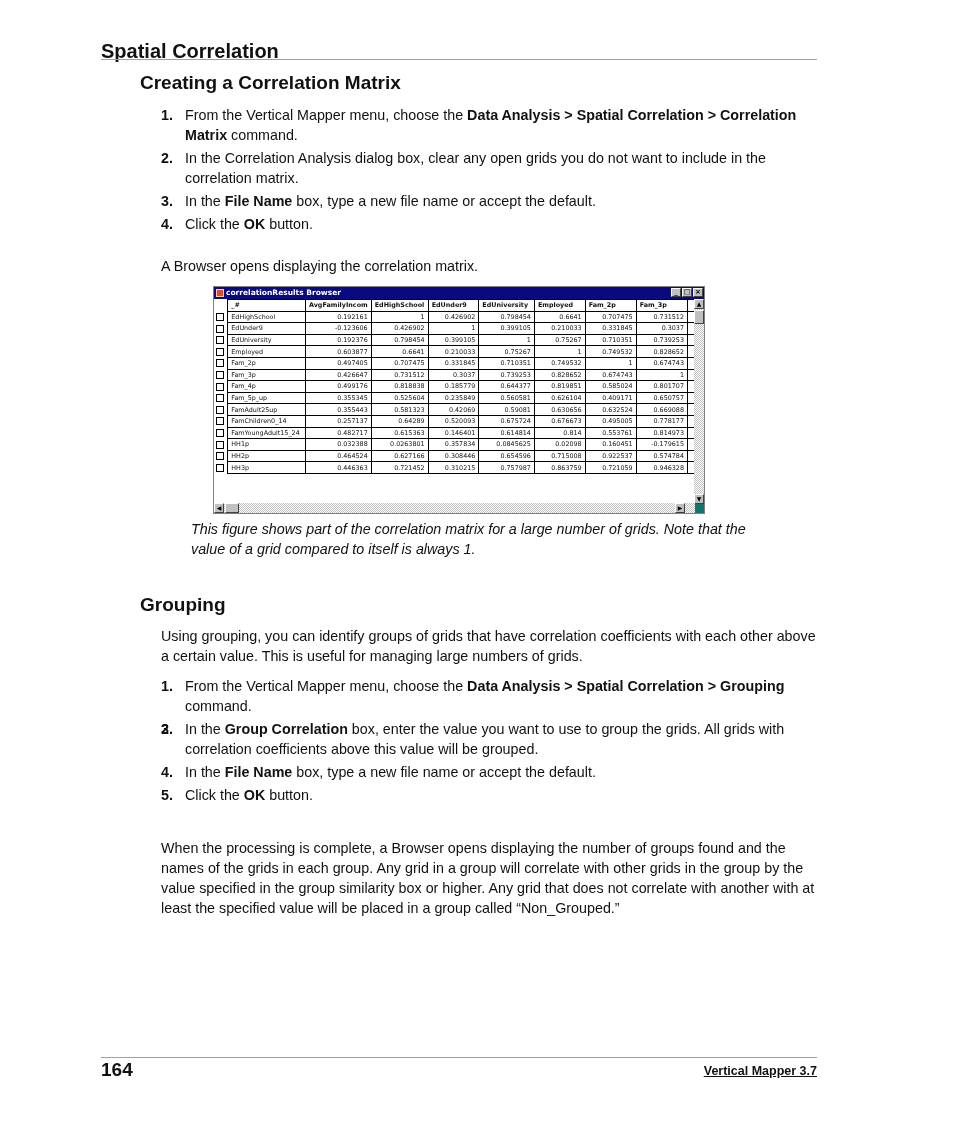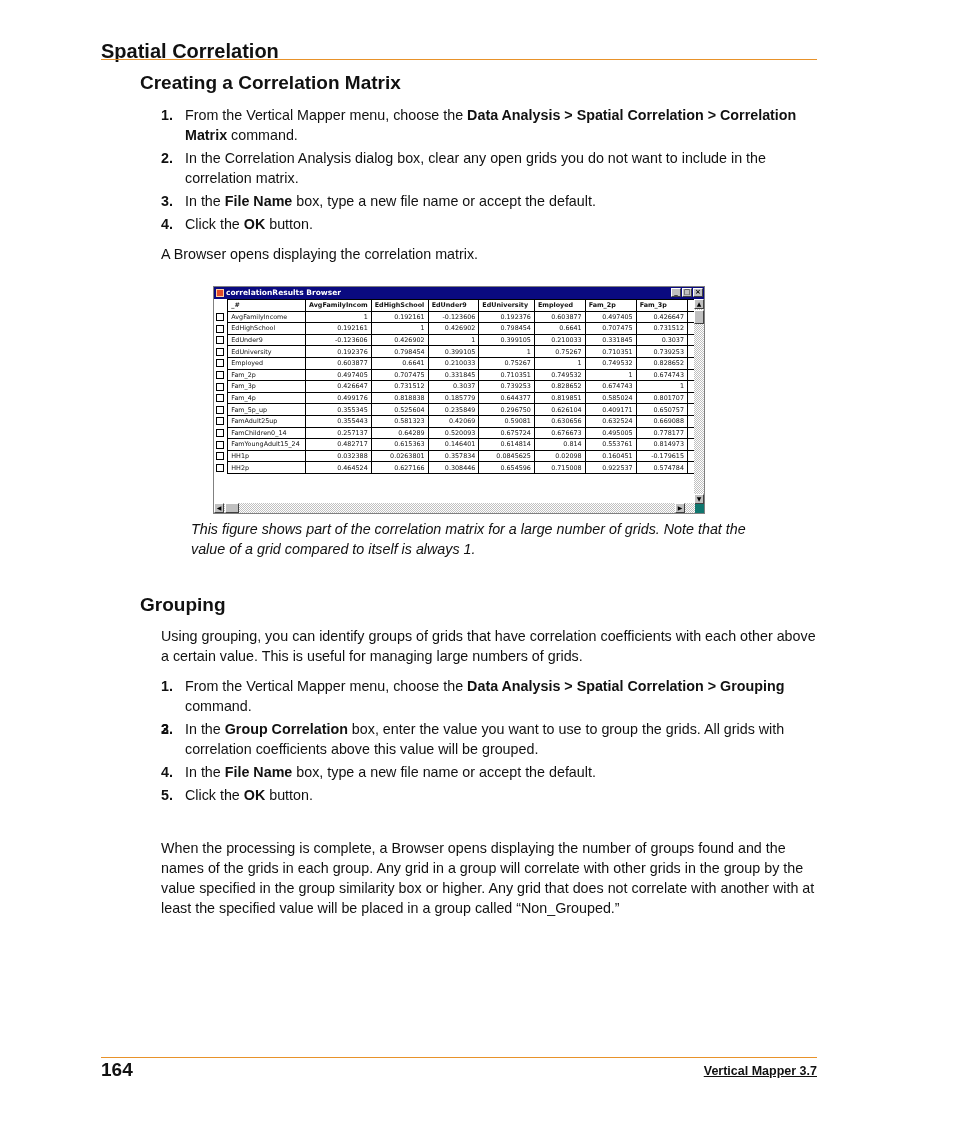--- a/index.html
+++ b/index.html
@@ -42,21 +42,21 @@
 <div class="running-head">Spatial Correlation</div>
 <div class="rule-top"></div>
 
 <h2 style="top:72px;">Creating a Correlation Matrix</h2>
 <ol class="steps" id="steps1" style="top:105px;">
     <li><span class="num">1.</span><span>From the Vertical Mapper menu, choose the </span><b>Data Analysis &gt; Spatial Correlation &gt; Correlation Matrix</b><span> command.</span></li>
     <li><span class="num">2.</span><span>In the Correlation Analysis dialog box, clear any open grids you do not want to include in the correlation matrix.</span></li>
     <li><span class="num">3.</span><span>In the </span><b>File Name</b><span> box, type a new file name or accept the default.</span></li>
     <li><span class="num">4.</span><span>Click the </span><b>OK</b><span> button.</span></li>
   </ol>
-<p class="para" style="top:244px;">A Browser opens displaying the correlation matrix.</p>
+<p class="para" style="top:256px;">A Browser opens displaying the correlation matrix.</p>
 
 <div class="win">
   <div class="titlebar">
     <span class="app-icon"></span>
     <span>correlationResults Browser</span>
     <div class="winbtns">
       <div class="winbtn">_</div>
       <div class="winbtn">□</div>
       <div class="winbtn">×</div>
     </div>
@@ -84,32 +84,20 @@
             <th>EdUniversity</th>
             <th>Employed</th>
             <th>Fam_2p</th>
             <th>Fam_3p</th>
             <th></th>
           </tr>
         </thead>
       <tbody id="grid-body">
           <tr>
             <td class="chk"><span class="cb"></span></td>
-            <td>AvgFamilyIncome</td>
-            <td class="num">1</td>
-            <td class="num">0.192161</td>
-            <td class="num">-0.123606</td>
-            <td class="num">0.192376</td>
-            <td class="num">0.603877</td>
-            <td class="num">0.497405</td>
-            <td class="num">0.426647</td>
-            <td></td>
-          </tr>
-          <tr>
-            <td class="chk"><span class="cb"></span></td>
             <td>EdHighSchool</td>
             <td class="num">0.192161</td>
             <td class="num">1</td>
             <td class="num">0.426902</td>
             <td class="num">0.798454</td>
             <td class="num">0.6641</td>
             <td class="num">0.707475</td>
             <td class="num">0.731512</td>
             <td></td>
           </tr>
@@ -184,21 +172,21 @@
             <td class="num">0.585024</td>
             <td class="num">0.801707</td>
             <td></td>
           </tr>
           <tr>
             <td class="chk"><span class="cb"></span></td>
             <td>Fam_5p_up</td>
             <td class="num">0.355345</td>
             <td class="num">0.525604</td>
             <td class="num">0.235849</td>
-            <td class="num">0.296750</td>
+            <td class="num">0.560581</td>
             <td class="num">0.626104</td>
             <td class="num">0.409171</td>
             <td class="num">0.650757</td>
             <td></td>
           </tr>
           <tr>
             <td class="chk"><span class="cb"></span></td>
             <td>FamAdult25up</td>
             <td class="num">0.355443</td>
             <td class="num">0.581323</td>
@@ -248,20 +236,32 @@
           <tr>
             <td class="chk"><span class="cb"></span></td>
             <td>HH2p</td>
             <td class="num">0.464524</td>
             <td class="num">0.627166</td>
             <td class="num">0.308446</td>
             <td class="num">0.654596</td>
             <td class="num">0.715008</td>
             <td class="num">0.922537</td>
             <td class="num">0.574784</td>
+            <td></td>
+          </tr>
+          <tr>
+            <td class="chk"><span class="cb"></span></td>
+            <td>HH3p</td>
+            <td class="num">0.446363</td>
+            <td class="num">0.721452</td>
+            <td class="num">0.310215</td>
+            <td class="num">0.757987</td>
+            <td class="num">0.863759</td>
+            <td class="num">0.721059</td>
+            <td class="num">0.946328</td>
             <td></td>
           </tr>
         </tbody>
     </table>
   </div>
   <div class="vscroll">
     <div class="arrow" style="top:0;left:0;">▲</div>
     <div class="thumb"></div>
     <div class="arrow" style="bottom:0;left:0;">▼</div>
   </div>

